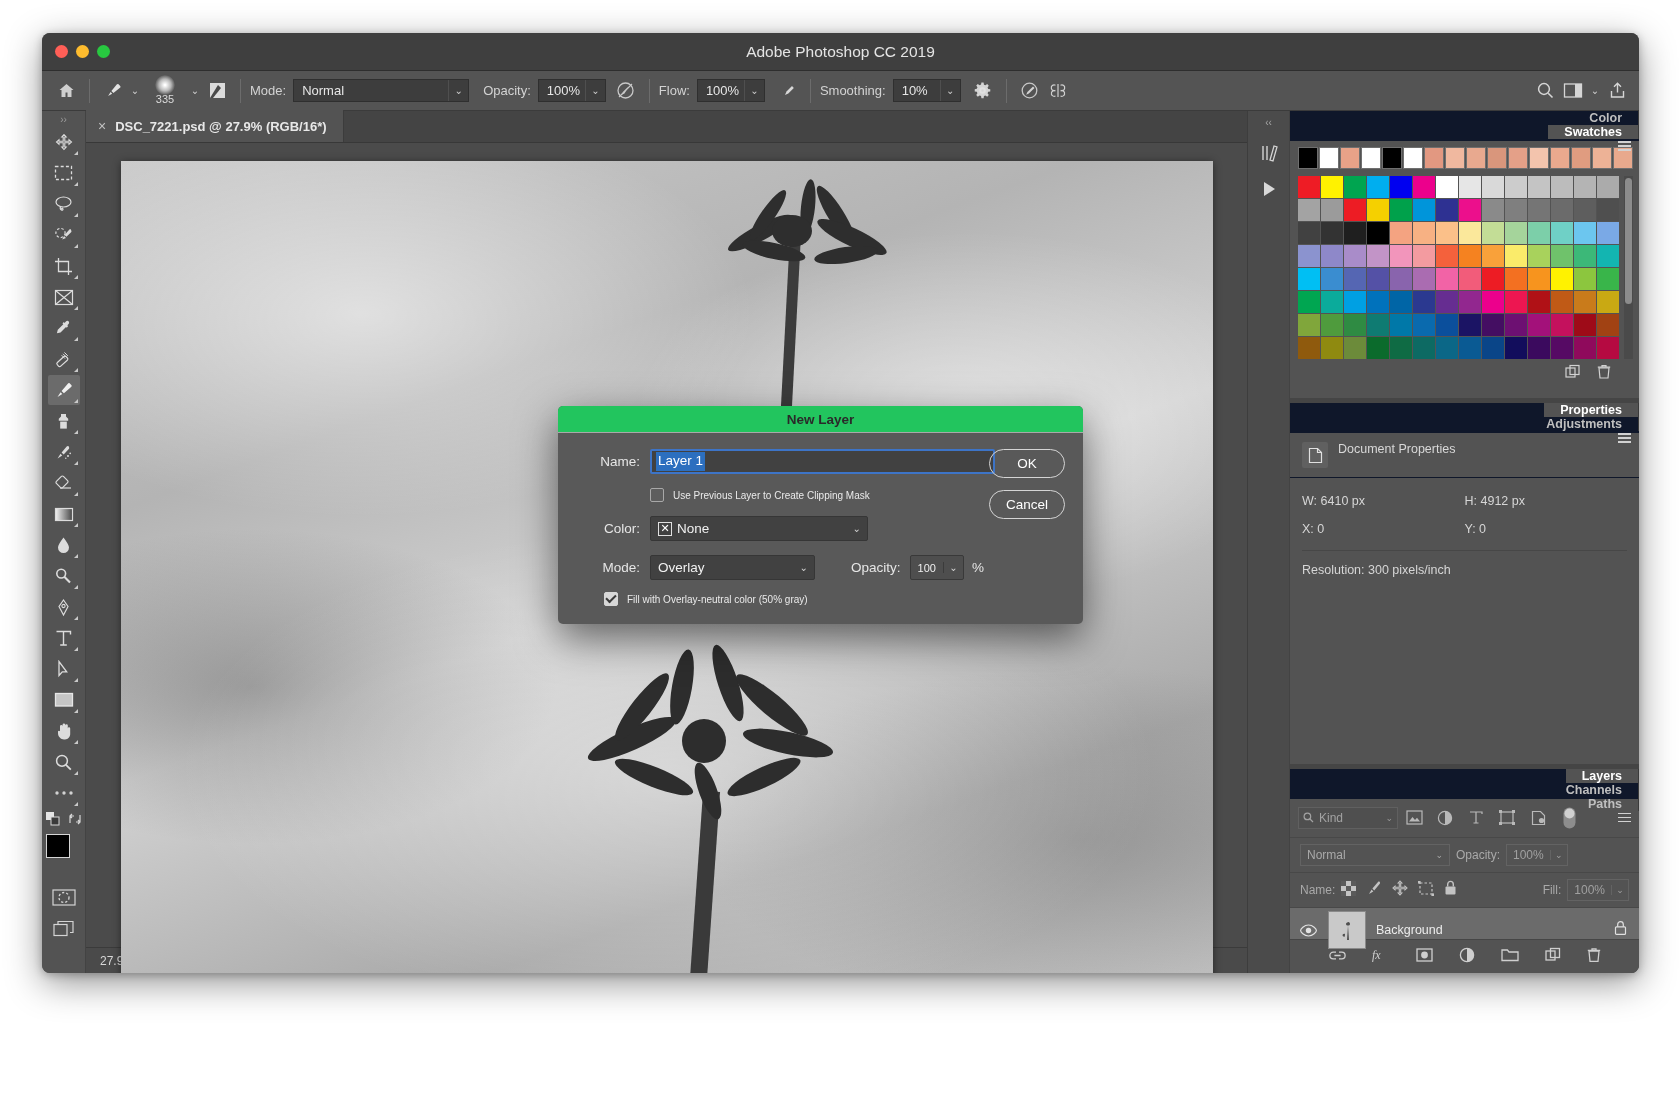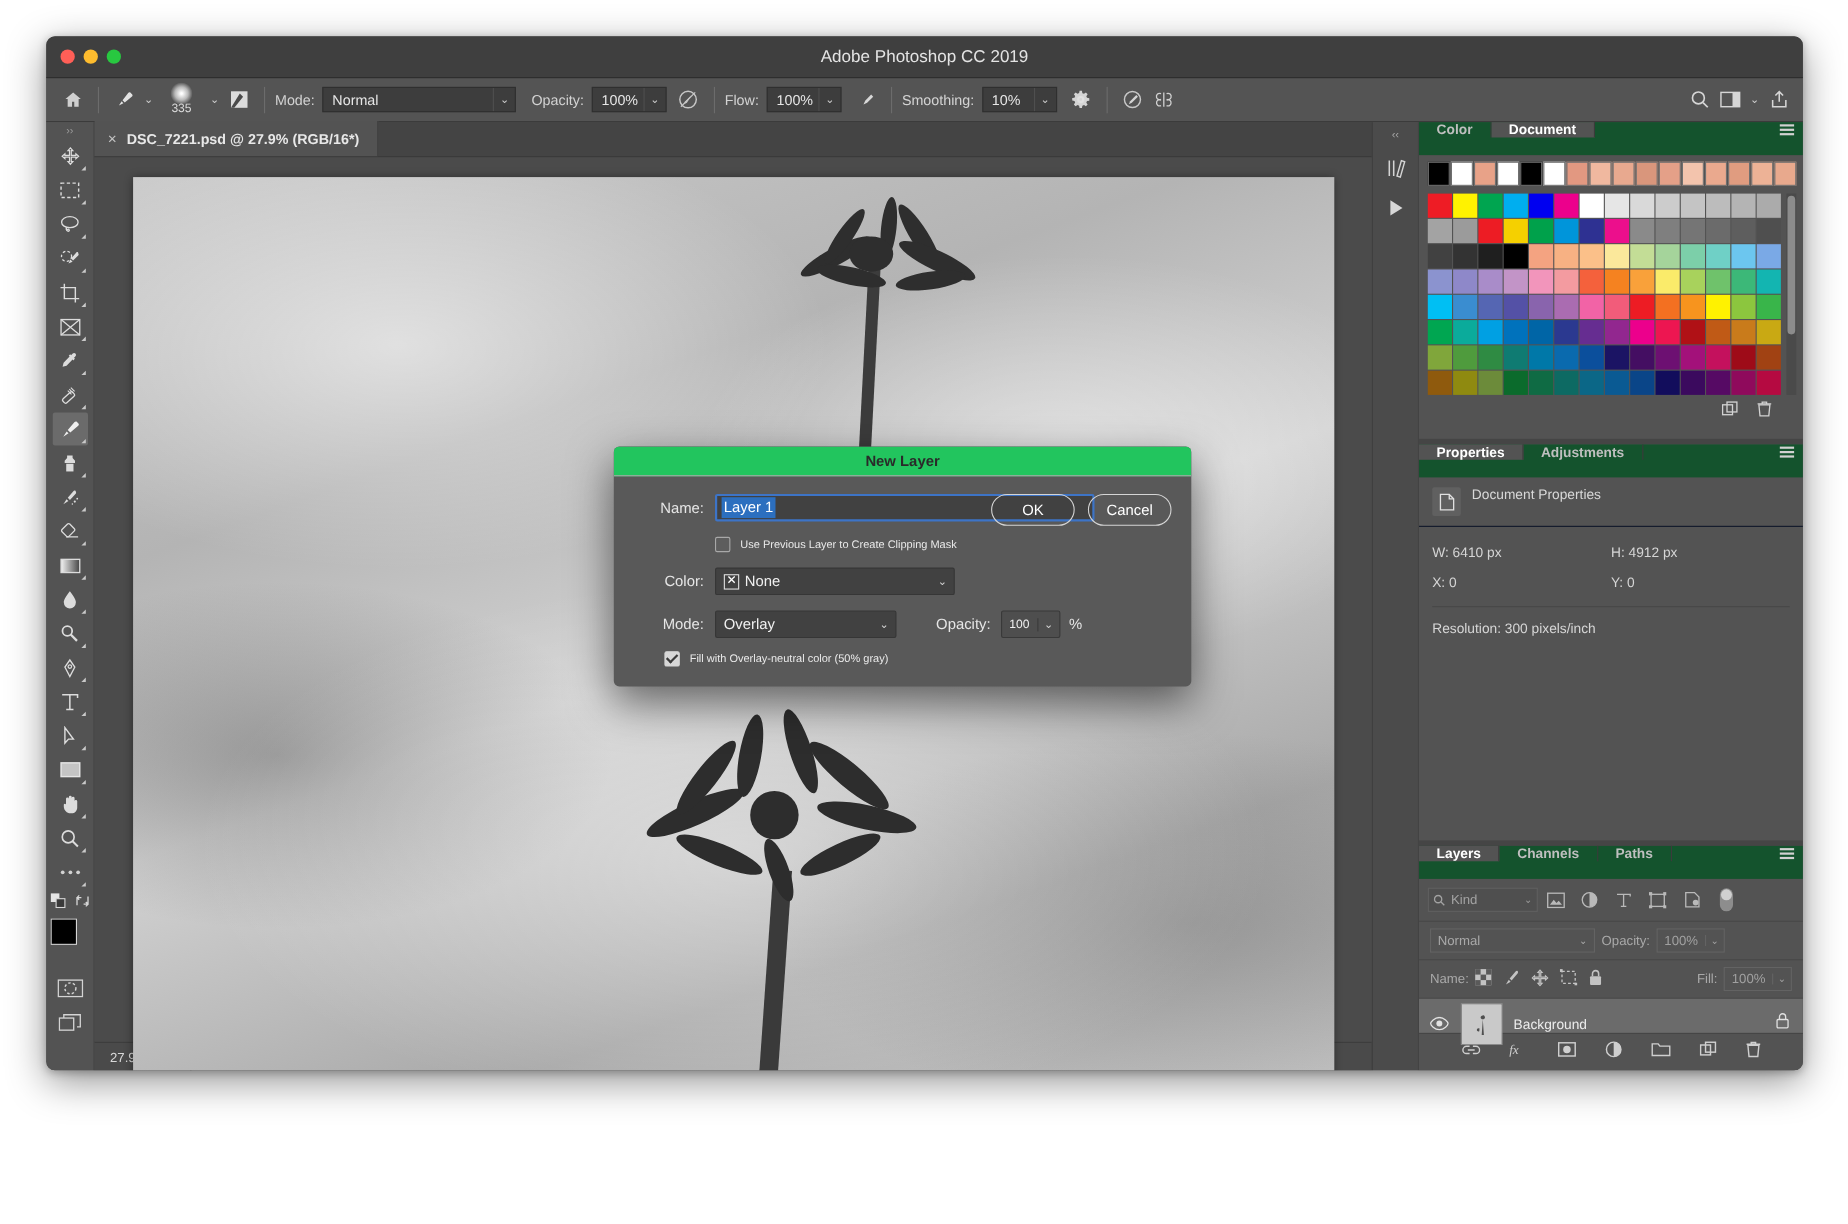--- a/index.html
+++ b/index.html
@@ -174,22 +174,22 @@
   .rail-btn {
     width: 32px; height: 30px; display: flex;
     align-items: center; justify-content: center; color: #d6d6d6;
   }
   .panels {
     width: 350px; flex: 0 0 350px; background: #535353;
     display: flex; flex-direction: column;
     border-left: 1px solid #434343;
   }
   .panel-tabs {
-    height: 30px; display: flex; align-items: flex-start;
-    background: #14532d; position: relative;
+    height: 30px; display: flex; align-items: flex-end;
+    background: #0f172a; position: relative; flex-direction: column;
   }
   .ptab {
     padding: 0 16px; display: flex; align-items: center;
     font-size: 12.5px; color: #bfbfbf; font-weight: 700;
     border-right: 1px solid #3b3b3b;
   }
   .ptab.active { background: #535353; color: #ffffff; }
   .pmenu {
     margin-left: auto; width: 30px; display: flex;
     align-items: center; justify-content: center; color: #d2d2d2;
@@ -343,21 +343,21 @@
   .opacity-label { font-size: 13.5px; color: #e6e6e6; margin: 0 9px 0 36px; }
   .op-box {
     height: 25px; background: #4e4e4e; border: 1px solid #393939;
     display: flex; align-items: center; border-radius: 2px;
   }
   .op-box .ov { padding: 0 7px; font-size: 11px; color: #f0f0f0; }
   .op-box .chev { border-left: 1px solid #3b3b3b; width: 20px; text-align: center; font-size: 10px; color: #d4d4d4; }
   .pct { font-size: 13.5px; color: #e6e6e6; margin-left: 8px; }
   .dlg-buttons {
     position: absolute; right: 18px; top: 16px;
-    display: flex; flex-direction: row; gap: 12px;
+    display: flex; flex-direction: column; gap: 12px;
   }
   .pill {
     width: 76px; height: 29px; border: 1px solid #d5d5d5;
     border-radius: 15px; background: transparent;
     display: flex; align-items: center; justify-content: center;
     font-size: 13.5px; color: #ffffff;
   }
 </style>
 </head>
 <body>
@@ -709,21 +709,21 @@
         <svg width="18" height="18" viewBox="0 0 18 18">
             <path d="M4 2l11 7-11 7z" fill="#d8d8d8"></path>
           </svg>
       </div>
     </div>
 
     <div class="panels">
 
       <div class="panel-tabs">
         <div class="ptab">Color</div>
-        <div class="ptab active">Document</div>
+        <div class="ptab active">Swatches</div>
         <div class="pmenu">
           <span class="hamburger">
               <i></i>
               <i></i>
               <i></i>
             </span>
         </div>
       </div>
       <div class="swatch-panel">
         <div class="sw-row-recent">

